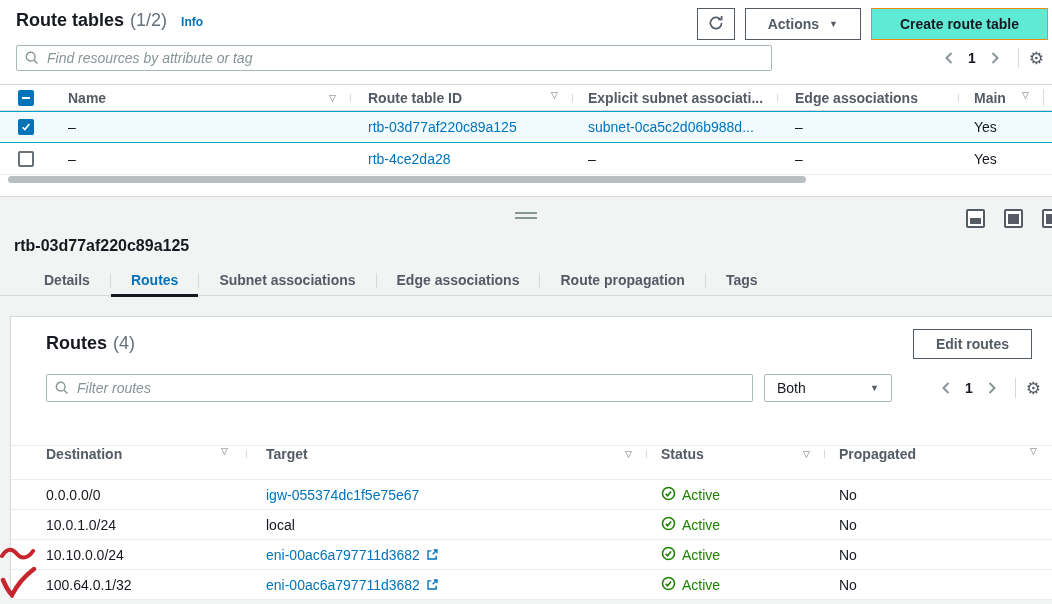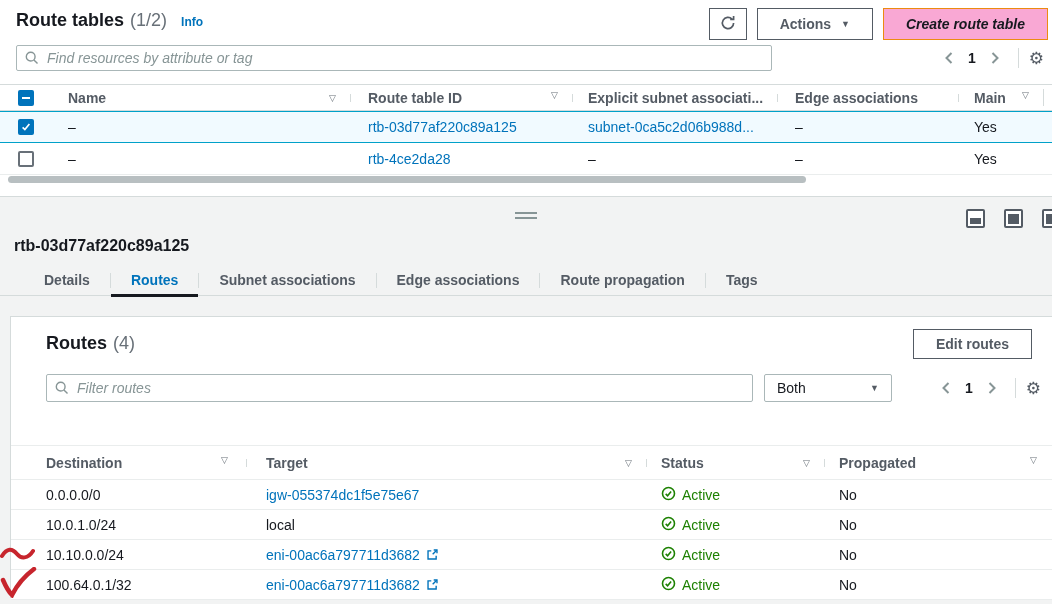--- a/index.html
+++ b/index.html
@@ -14,21 +14,21 @@
   .page-title { font-size:18px; font-weight:bold; }
   .page-count { font-size:18px; font-weight:normal; color:#687078; margin-left:6px; }
   .info-link { font-size:12px; font-weight:bold; color:#0073bb; margin-left:14px; cursor:pointer; }
   .btn-cluster { position:absolute; top:8px; right:4px; display:flex; gap:10px; }
   .btn { height:32px; border:1px solid #545b64; border-radius:0; background:#fff;
          display:flex; align-items:center; justify-content:center; font-weight:bold;
          color:#545b64; font-size:14px; cursor:pointer; }
   .btn-icon { width:38px; }
   .btn-actions { padding:0 22px; gap:10px; }
   .caret { font-size:9px; color:#545b64; }
-  .btn-primary { padding:0 22px; background:#f9a8d4; border:1px solid #ec8b10; color:#16191f;font-style:italic; }
+  .btn-primary { padding:0 28px; background:#5eead4; border:1px solid #ec8b10; color:#16191f; }
   
   .search-row { position:absolute; top:45px; left:16px; }
   .search-box { position:relative; width:756px; }
   .search-box input, .filter-input input {
     width:100%; height:26px; border:1px solid #aab7b8; border-radius:2px;
     padding:0 8px 0 30px; font-family:"Liberation Sans", sans-serif;
     font-size:14px; font-style:italic; color:#16191f; background:#fff; outline:none;
   }
   .search-box input::placeholder, .filter-input input::placeholder { color:#879596; font-style:italic; }
   .mag-icon { position:absolute; left:9px; top:6px; }
@@ -85,21 +85,21 @@
   .edit-btn { position:absolute; top:12px; right:21px; height:30px; padding:0 22px; }
   .filter-input { position:absolute; top:57px; left:35px; width:707px; }
   .filter-input input { height:28px; }
   .scope-select { position:absolute; top:57px; left:753px; width:128px; height:28px;
                   border:1px solid #aab7b8; border-radius:2px; background:#fff; display:flex;
                   align-items:center; padding:0 12px; cursor:pointer; }
   .scope-select .caret { margin-left:auto; }
   .card-pag { position:absolute; top:57px; right:12px; height:28px; display:flex; align-items:center; }
   
   .routes-table { position:absolute; top:128px; left:0; right:0; bottom:0; }
-  .r-hrow { display:flex; align-items:center; height:35px; border-top:1px solid #eaeded;
+  .r-hrow { display:flex; align-items:flex-start; height:35px; border-top:1px solid #eaeded;
             border-bottom:1px solid #eaeded; font-weight:bold; color:#545b64; }
   .r-row { display:flex; align-items:center; height:30px; border-bottom:1px solid #eaeded; background:#fff; }
   .rc-dest { width:235px; padding-left:35px; position:relative; }
   .rc-target { width:400px; padding-left:20px; position:relative; display:flex; align-items:center; }
   .rc-status { width:178px; padding-left:15px; position:relative; display:flex; align-items:center; gap:6px; }
   .rc-prop { flex:1; padding-left:15px; position:relative; }
   .status-txt { color:#1d8102; }
   .ext-icon { margin-left:6px; display:inline-flex; }
   
   .annot { position:absolute; z-index:6; pointer-events:none; }

